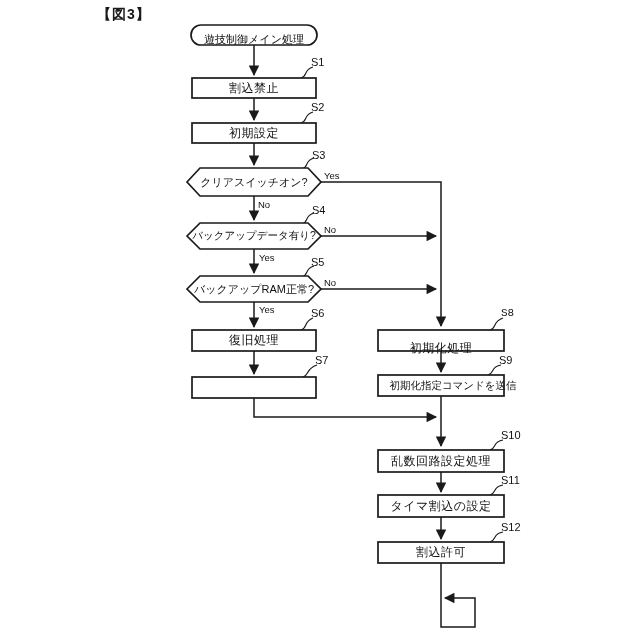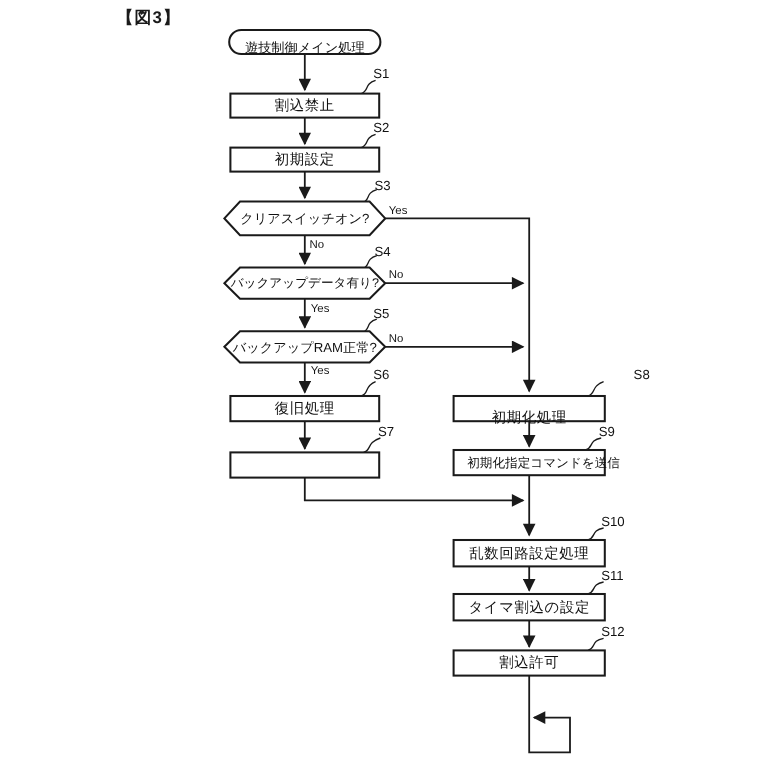--- a/index.html
+++ b/index.html
@@ -127,21 +127,21 @@
   <div class="node-label" style="left:378px; top:495px; width:126px; height:22px;">タイマ割込の設定</div>
   <div class="node-label" style="left:378px; top:542px; width:126px; height:21px;">割込許可</div>
 
   <span class="ref" style="left:311px; top:56px;">S1</span>
   <span class="ref" style="left:311px; top:101px;">S2</span>
   <span class="ref" style="left:312px; top:149px;">S3</span>
   <span class="ref" style="left:312px; top:204px;">S4</span>
   <span class="ref" style="left:311px; top:256px;">S5</span>
   <span class="ref" style="left:311px; top:307px;">S6</span>
   <span class="ref" style="left:315px; top:354px;">S7</span>
-  <span class="ref" style="left:528px; top:307px;">S8</span>
+  <span class="ref" style="left:501px; top:307px;font-family:Liberation Mono, monospace;">S8</span>
   <span class="ref" style="left:499px; top:354px;">S9</span>
   <span class="ref" style="left:501px; top:429px;">S10</span>
   <span class="ref" style="left:501px; top:474px;">S11</span>
   <span class="ref" style="left:501px; top:521px;">S12</span>
 
   <span class="branch" style="left:324px; top:170px;">Yes</span>
   <span class="branch" style="left:258px; top:199px;">No</span>
   <span class="branch" style="left:324px; top:224px;">No</span>
   <span class="branch" style="left:259px; top:252px;">Yes</span>
   <span class="branch" style="left:324px; top:277px;">No</span>

